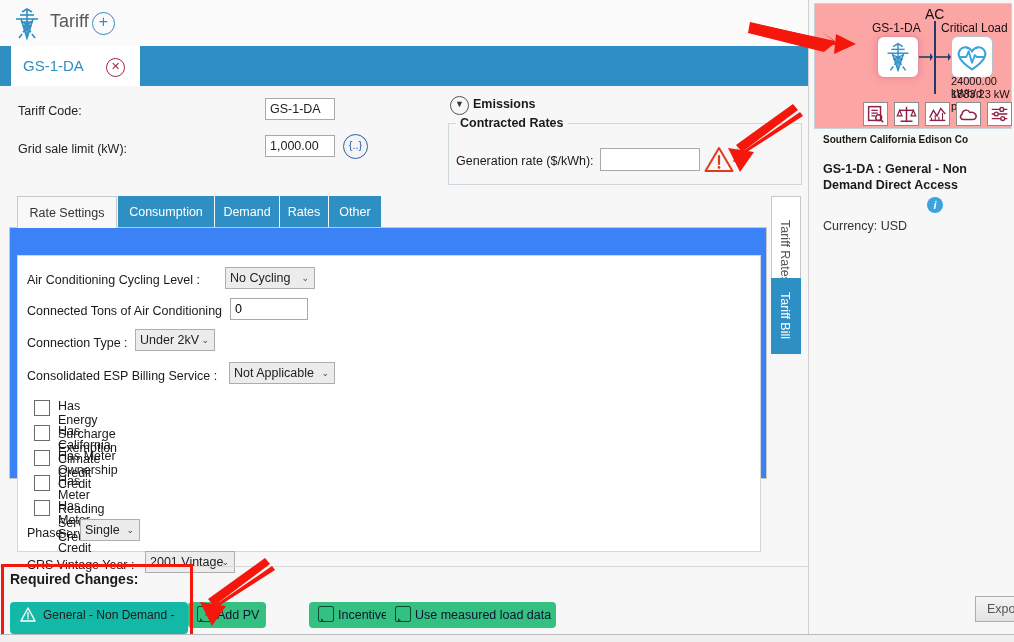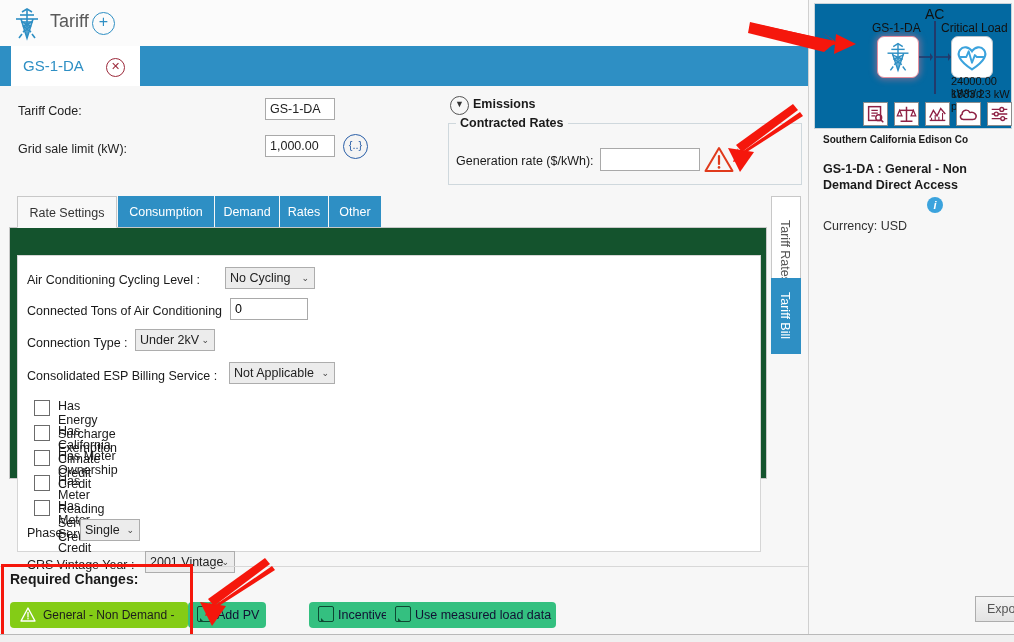--- a/index.html
+++ b/index.html
@@ -48,56 +48,56 @@
   .grptitle{position:absolute;left:10px;top:24px;background:#f7f7f7;padding:0 4px;font-weight:bold;font-size:12.5px;}
   .genlbl{position:absolute;left:456px;top:154px;font-size:12.5px;}
   .geninp{position:absolute;left:600px;top:148px;width:100px;height:23px;}
   .warn{position:absolute;left:704px;top:146px;width:30px;height:27px;}
 
   
   .setwrap{position:absolute;left:9px;top:196px;width:760px;height:364px;}
   .stab{position:absolute;top:0;height:32px;font-size:12.5px;text-align:center;line-height:32px;cursor:pointer;box-sizing:border-box;}
   .stab.on{background:#f8f8f8;color:#333;border:1px solid #c8c8c8;border-bottom:1px solid #f8f8f8;z-index:3;}
   .stab.off{background:#2e8fc4;color:#fff;}
-  .setpanel{position:absolute;left:0;top:31px;width:758px;height:252px;background:#14532d;border:1px solid #c8c8c8;box-sizing:border-box;}
+  .setpanel{position:absolute;left:0;top:31px;width:758px;height:252px;background:#3b82f6;border:1px solid #c8c8c8;box-sizing:border-box;}
   .inner{position:absolute;left:7px;top:27px;width:744px;height:297px;border:1px solid #d6d6d6;box-sizing:border-box;background:#fff;}
 
   .flbl{position:absolute;font-size:12.5px;color:#1a1a1a;}
   .sel{position:absolute;height:22px;background:#ececec;border:1px solid #adadad;box-sizing:border-box;
     font-family:"Liberation Sans",sans-serif;font-size:12.5px;color:#222;padding:0 4px;line-height:20px;}
   .sel .car{position:absolute;right:5px;top:0px;font-size:9px;color:#444;}
   .txtin{position:absolute;height:22px;border:1px solid #a9a9a9;background:#fff;box-sizing:border-box;
     font-size:12.5px;padding:0 4px;line-height:20px;}
   .cbrow{position:absolute;left:16px;height:20px;font-size:12.5px;}
   .cbox{position:absolute;left:0;top:2px;width:14px;height:14px;border:1.3px solid #6b6b6b;background:#fff;cursor:pointer;}
   .cbl{position:absolute;left:24px;top:1px;}
 
   
   .vtab{position:absolute;width:30px;writing-mode:vertical-rl;text-align:center;font-size:12.5px;cursor:pointer;box-sizing:border-box;}
   .vtab.off{background:#fff;color:#555;border:1px solid #c8c8c8;left:771px;top:196px;height:110px;line-height:30px;}
   .vtab.on{background:#2e8fc4;color:#fff;border:1px solid #2e8fc4;left:771px;top:278px;height:76px;line-height:30px;}
 
   
   .hr{position:absolute;left:0;top:566px;width:808px;height:1px;background:#d8d8d8;}
   .reqlbl{position:absolute;left:10px;top:571px;font-size:14px;font-weight:bold;}
-  .redbadge{position:absolute;left:10px;top:602px;width:178px;height:26px;background:#84cc16;border-radius:4px;
+  .redbadge{position:absolute;left:10px;top:602px;width:178px;height:32px;background:#14b8a6;border-radius:4px;
     color:#1c1c1c;font-size:12px;line-height:26px;overflow:hidden;white-space:nowrap;cursor:pointer;text-decoration:underline;}
   .redbadge .tri{position:absolute;left:10px;top:5px;width:16px;height:15px;}
   .redbadge .bt{position:absolute;left:33px;top:0;}
   .gbtn{position:absolute;top:602px;height:26px;background:#34c080;border-radius:4px;color:#113;
     font-size:12.5px;line-height:26px;cursor:pointer;white-space:nowrap;}
   .gbtn .ic{position:absolute;left:9px;top:4px;width:14px;height:14px;border:1.4px solid #0d4a33;border-radius:2px;}
   .gbtn .ic:after{content:"";position:absolute;left:2px;top:11px;border-left:3px solid #0d4a33;border-top:3px solid transparent;}
   .gbtn .gt{position:absolute;left:29px;top:0;}
 
   .redframe{position:absolute;left:1px;top:564px;width:192px;height:74px;border:3px solid #f5170c;box-sizing:border-box;}
 
   
   .side{position:absolute;left:808px;top:0;width:206px;height:642px;background:#f7f7f7;border-left:1px solid #d0d0d0;}
-  .diagbox{position:absolute;left:5px;top:3px;width:198px;height:126px;border:1px solid #c9d3da;background:#0369a1;box-sizing:border-box;}
+  .diagbox{position:absolute;left:5px;top:3px;width:198px;height:126px;border:1px solid #c9d3da;background:#fca5a5;box-sizing:border-box;}
   .acbar{position:absolute;left:119px;top:17px;width:2px;height:73px;background:#223a6b;}
   .aclbl{position:absolute;left:110px;top:2px;font-size:14px;color:#111;}
   .nodelbl{position:absolute;font-size:12px;color:#111;}
   .nodebox{position:absolute;width:42px;height:42px;border-radius:7px;box-sizing:border-box;background:#fff;}
   .nsrc{left:62px;top:32px;border:1px solid #e58fa0;box-shadow:0 0 6px 2px rgba(231,120,140,.45);}
   .nload{left:136px;top:32px;border:1px solid #b9c2ca;}
   .kpi{position:absolute;left:136px;font-size:11px;color:#111;}
   .icorow{position:absolute;left:48px;top:98px;width:150px;height:24px;}
   .icobtn{position:absolute;top:0;width:25px;height:24px;border:1px solid #8d8d8d;background:#fff;box-sizing:border-box;cursor:pointer;}
 

